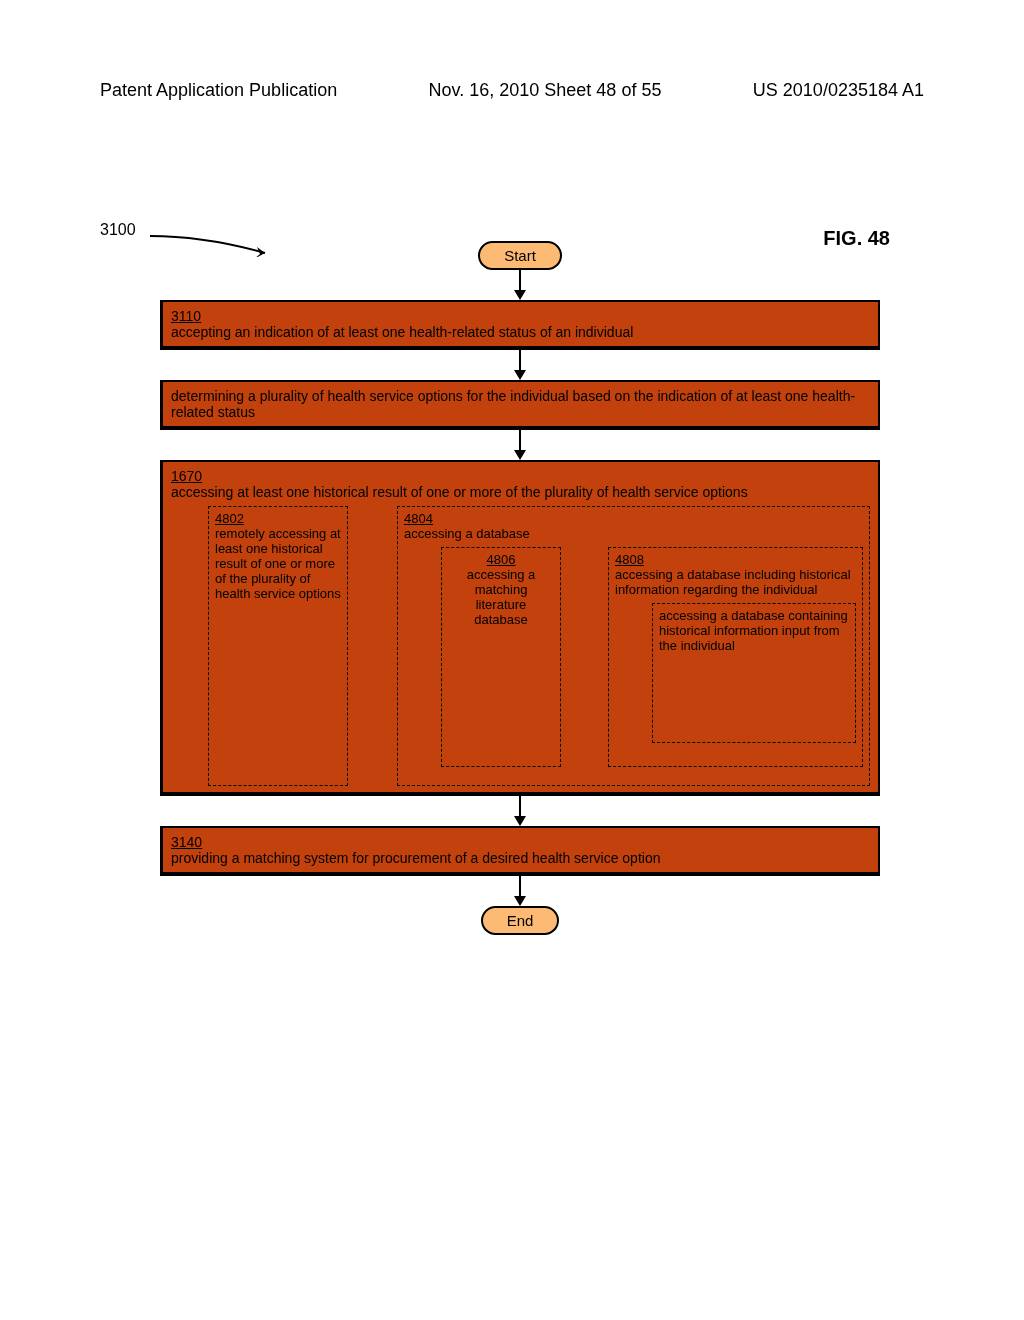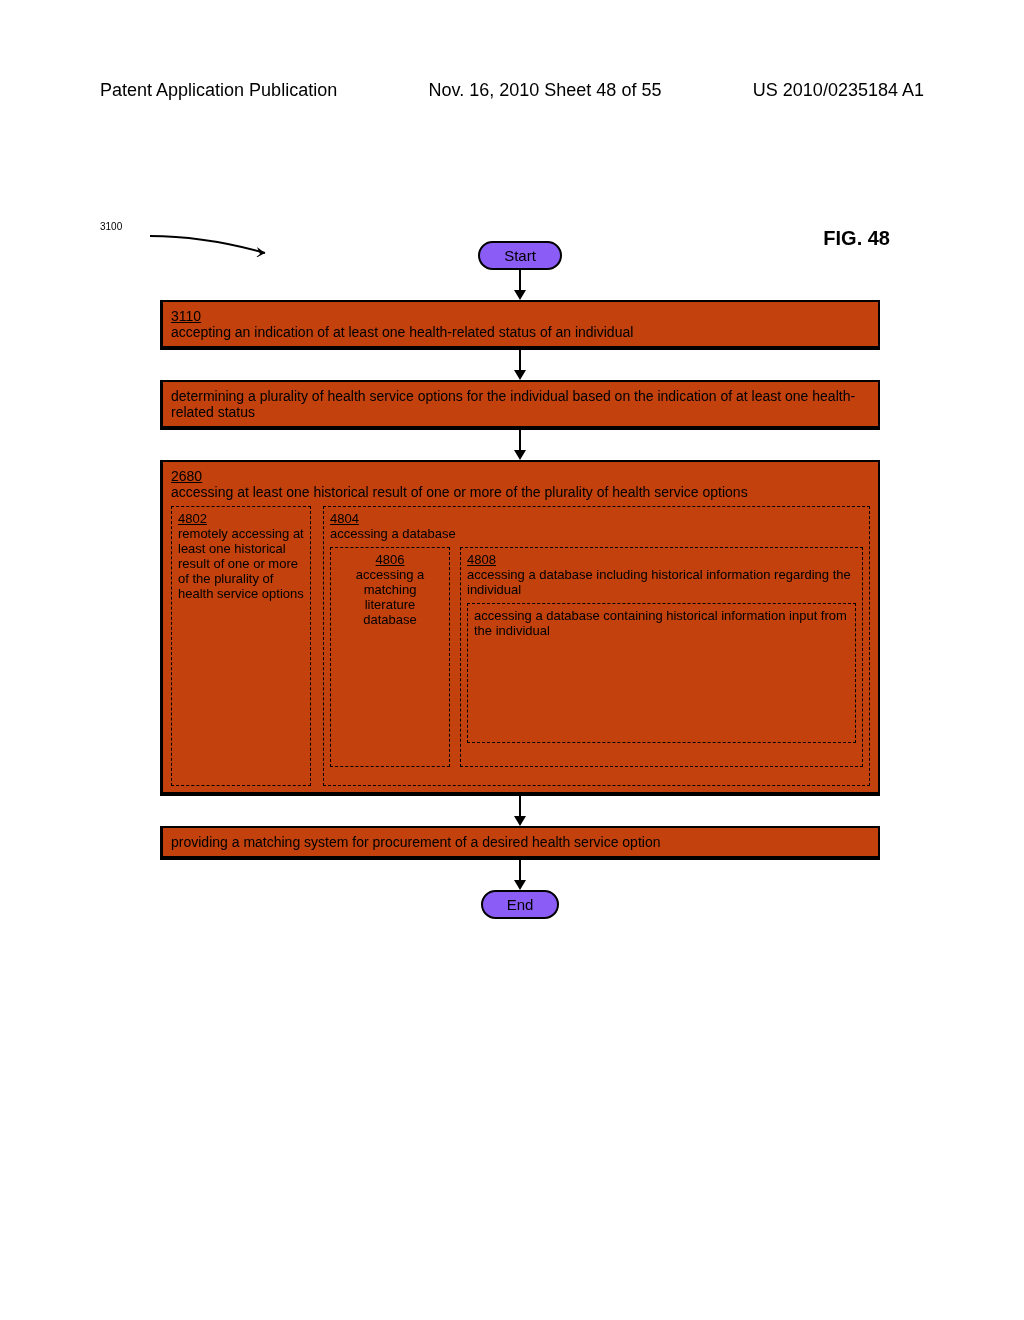--- a/index.html
+++ b/index.html
@@ -24,62 +24,63 @@
   }
   .diagram-area {
     position: relative;
     width: 720px;
     margin-left: 60px;
   }
   .ref-label {
     position: absolute;
     top: -20px;
     left: -60px;
-    font-size: 10px;
+    font-size: 16px;
   }
   .ref-arrow {
     position: absolute;
     top: -10px;
     left: -15px;
     width: 130px;
     height: 26px;
   }
   .fig-label {
     position: absolute;
     top: -14px;
     right: -10px;
     font-size: 20px;
     font-weight: bold;
   }
   .terminal {
     border: 2px solid #000;
     border-radius: 20px;
     padding: 4px 24px;
     font-size: 15px;
-    background: #8b5cf6;
+    background: #fdba74;
     display: inline-block;
   }
   .process {
     border: 2px solid #000;
     border-left-width: 3px;
     border-bottom-width: 4px;
     padding: 6px 8px;
     font-size: 14px;
     background: #c2410c;
     width: 100%;
   }
   .process .num {
     display: block;
     text-decoration: underline;
   }
   .dashed-box {
     border: 1.5px dashed #000;
     padding: 4px 6px;
     font-size: 13px;
     position: relative;
+    margin-left: 37px;
   }
   .dashed-box .num {
     display: block;
     text-decoration: underline;
   }
   .flow-center {
     display: flex;
     justify-content: center;
   }
   .arrow-down {
@@ -164,21 +165,21 @@
     </div>
 
     <div class="arrow-down">
       <svg width="20" height="30">
           <line x1="10" y1="0" x2="10" y2="22" stroke="#000" stroke-width="2"></line>
           <path d="M 4 20 L 10 30 L 16 20 Z" fill="#000"></path>
         </svg>
     </div>
 
     <div class="process">
-      <span class="num">2680</span>
+      <span class="num">1670</span>
       <span>accessing at least one historical result of one or more of the plurality of health service options</span>
 
       <div class="inner-row">
         <div class="dashed-box col-4802">
           <span class="num">4802</span>
           <span>remotely accessing at least one historical result of one or more of the plurality of health service options</span>
         </div>
 
         <div class="dashed-box col-4804">
           <span class="num">4804</span>
@@ -203,20 +204,21 @@
     </div>
 
     <div class="arrow-down">
       <svg width="20" height="30">
           <line x1="10" y1="0" x2="10" y2="22" stroke="#000" stroke-width="2"></line>
           <path d="M 4 20 L 10 30 L 16 20 Z" fill="#000"></path>
         </svg>
     </div>
 
     <div class="process">
+      <span class="num">3140</span>
       <span>providing a matching system for procurement of a desired health service option</span>
     </div>
 
     <div class="arrow-down">
       <svg width="20" height="30">
           <line x1="10" y1="0" x2="10" y2="22" stroke="#000" stroke-width="2"></line>
           <path d="M 4 20 L 10 30 L 16 20 Z" fill="#000"></path>
         </svg>
     </div>
 

